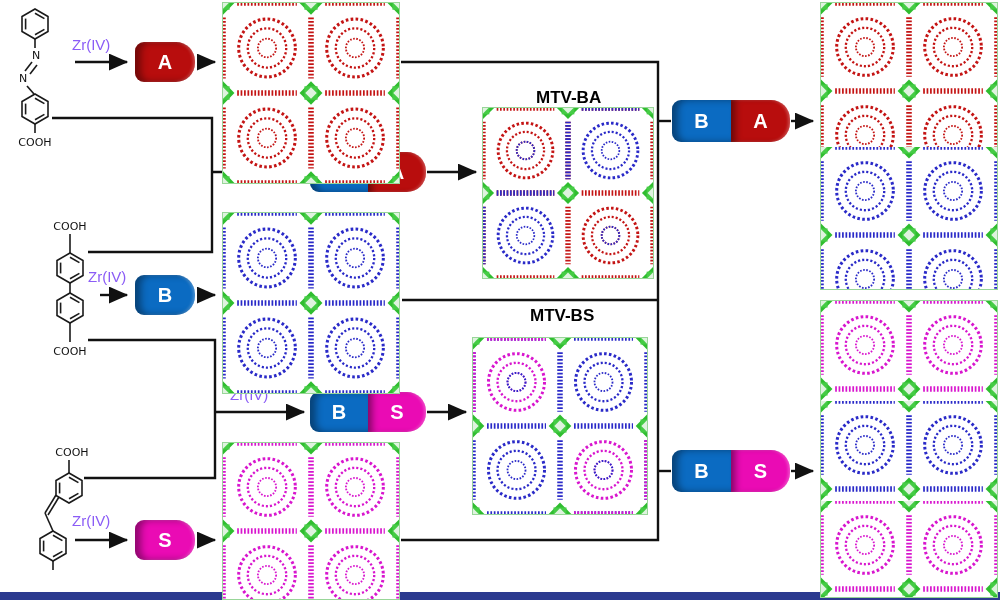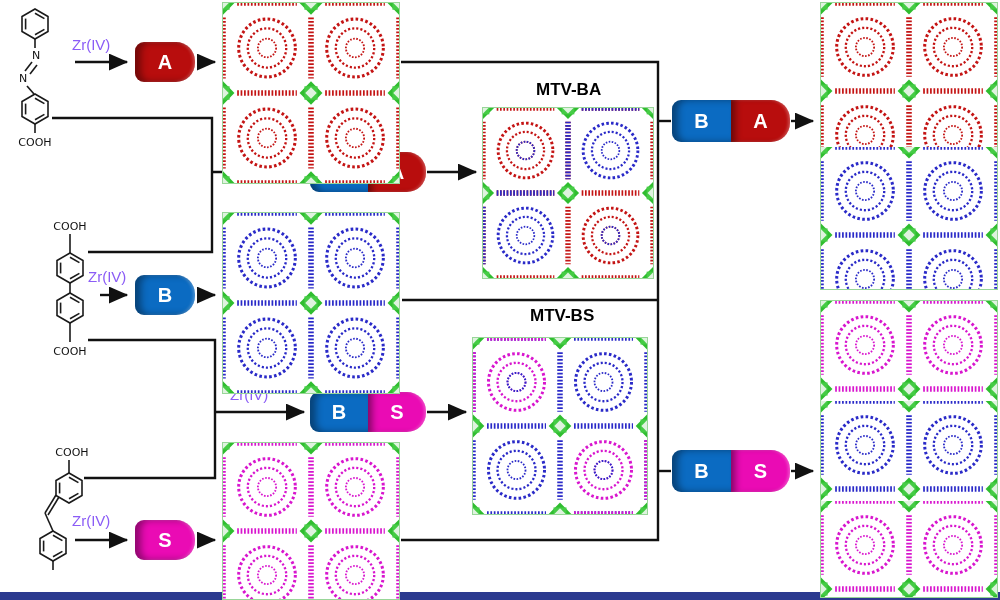--- a/index.html
+++ b/index.html
@@ -173,21 +173,21 @@
   </div>
   <div class="cap dual" style="left:672px;top:100px;width:118px;height:42px">
     <span class="half left bg-blue">B</span>
     <span class="half right bg-red">A</span>
   </div>
   <div class="cap dual" style="left:672px;top:450px;width:118px;height:42px">
     <span class="half left bg-blue">B</span>
     <span class="half right bg-mag">S</span>
   </div>
 
-  <div class="mtv-label" style="left:536px;top:80px">MTV-BA</div>
+  <div class="mtv-label" style="left:536px;top:88px">MTV-BA</div>
   <div class="mtv-label" style="left:530px;top:306px">MTV-BS</div>
 
   <div class="mof" style="left:222px;top:2px;width:178px;height:182px">
     <svg viewBox="0 0 174 174" width="176" height="180" preserveAspectRatio="none">
         <use href="#tile" color="#c41414"></use>
       </svg>
   </div>
 
   <div class="mof" style="left:222px;top:212px;width:178px;height:182px">
     <svg viewBox="0 0 174 174" width="176" height="180" preserveAspectRatio="none">

